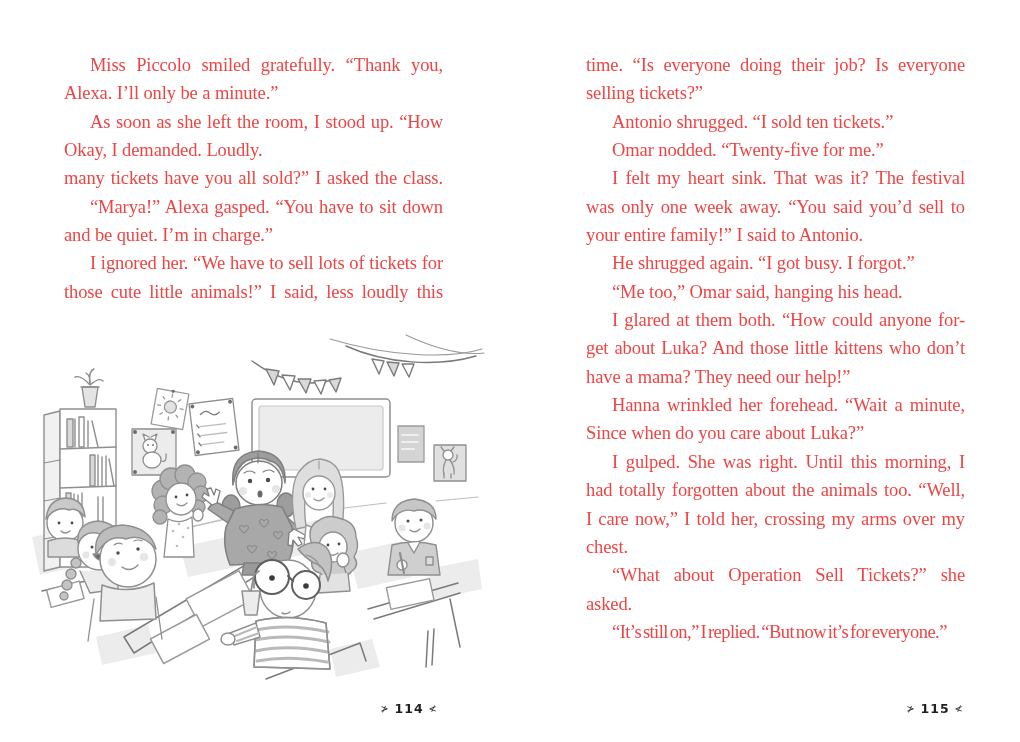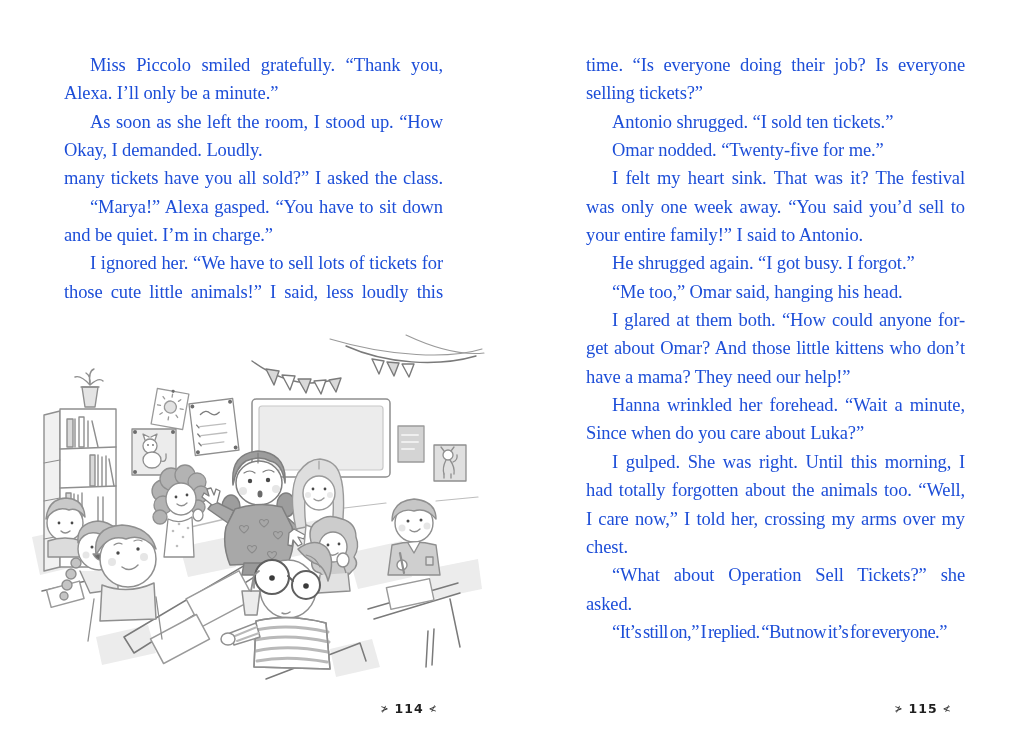--- a/index.html
+++ b/index.html
@@ -4,36 +4,36 @@
 <style>
   html,body{margin:0;padding:0;}
   body{
     width:1020px;height:742px;background:#ffffff;overflow:hidden;
     font-family:"Liberation Serif", serif;
     -webkit-font-smoothing:antialiased;
   }
   .spread{position:relative;width:1020px;height:742px;background:#ffffff;}
   .textcol{
     position:absolute;top:51px;width:379px;
-    font-size:18.5px;line-height:28.35px;color:#1d4ed8;
+    font-size:18.5px;line-height:28.35px;color:#ef4444;
     letter-spacing:-0.1px;
   }
   #left-col{left:64px;}
   #right-col{left:586px;}
   .ln{text-align:justify;text-align-last:justify;white-space:normal;}
   .ln.last{text-align-last:left;}
   .ln.indent{text-indent:26px;}
   .ln.tight{letter-spacing:-0.55px;word-spacing:-2.3px;}
   .pageno{
     position:absolute;top:701px;width:379px;text-align:right;
     font-family:"DejaVu Sans", sans-serif;font-weight:700;font-size:12.5px;
     color:#1f1f1f;letter-spacing:1px;
   }
   #pageno-left{left:64px;}
-  #pageno-right{left:578px;}
+  #pageno-right{left:590px;}
   .orn{font-size:10px;font-weight:400;position:relative;top:-1px;padding:0 5px;color:#2a2a2a;}
   #illo{position:absolute;left:30px;top:331px;}
 </style>
 </head>
 <body>
 
 <div class="spread">
 
   <div class="textcol" id="left-col">
     <div class="ln indent">Miss Piccolo smiled gratefully. “Thank you,</div>
@@ -51,21 +51,21 @@
     <div class="ln">time. “Is everyone doing their job? Is everyone</div>
     <div class="ln last">selling tickets?”</div>
     <div class="ln indent last">Antonio shrugged. “I sold ten tickets.”</div>
     <div class="ln indent last">Omar nodded. “Twenty-five for me.”</div>
     <div class="ln indent">I felt my heart sink. That was it? The festival</div>
     <div class="ln">was only one week away. “You said you’d sell to</div>
     <div class="ln last">your entire family!” I said to Antonio.</div>
     <div class="ln indent last">He shrugged again. “I got busy. I forgot.”</div>
     <div class="ln indent last">“Me too,” Omar said, hanging his head.</div>
     <div class="ln indent">I glared at them both. “How could anyone for-</div>
-    <div class="ln">get about Omar? And those little kittens who don’t</div>
+    <div class="ln">get about Luka? And those little kittens who don’t</div>
     <div class="ln last">have a mama? They need our help!”</div>
     <div class="ln indent">Hanna wrinkled her forehead. “Wait a minute,</div>
     <div class="ln last">Since when do you care about Luka?”</div>
     <div class="ln indent">I gulped. She was right. Until this morning, I</div>
     <div class="ln">had totally forgotten about the animals too. “Well,</div>
     <div class="ln">I care now,” I told her, crossing my arms over my</div>
     <div class="ln last">chest.</div>
     <div class="ln indent">“What about Operation Sell Tickets?” she</div>
     <div class="ln last">asked.</div>
     <div class="ln indent last tight">“It’s still on,” I replied. “But now it’s for everyone.”</div>

